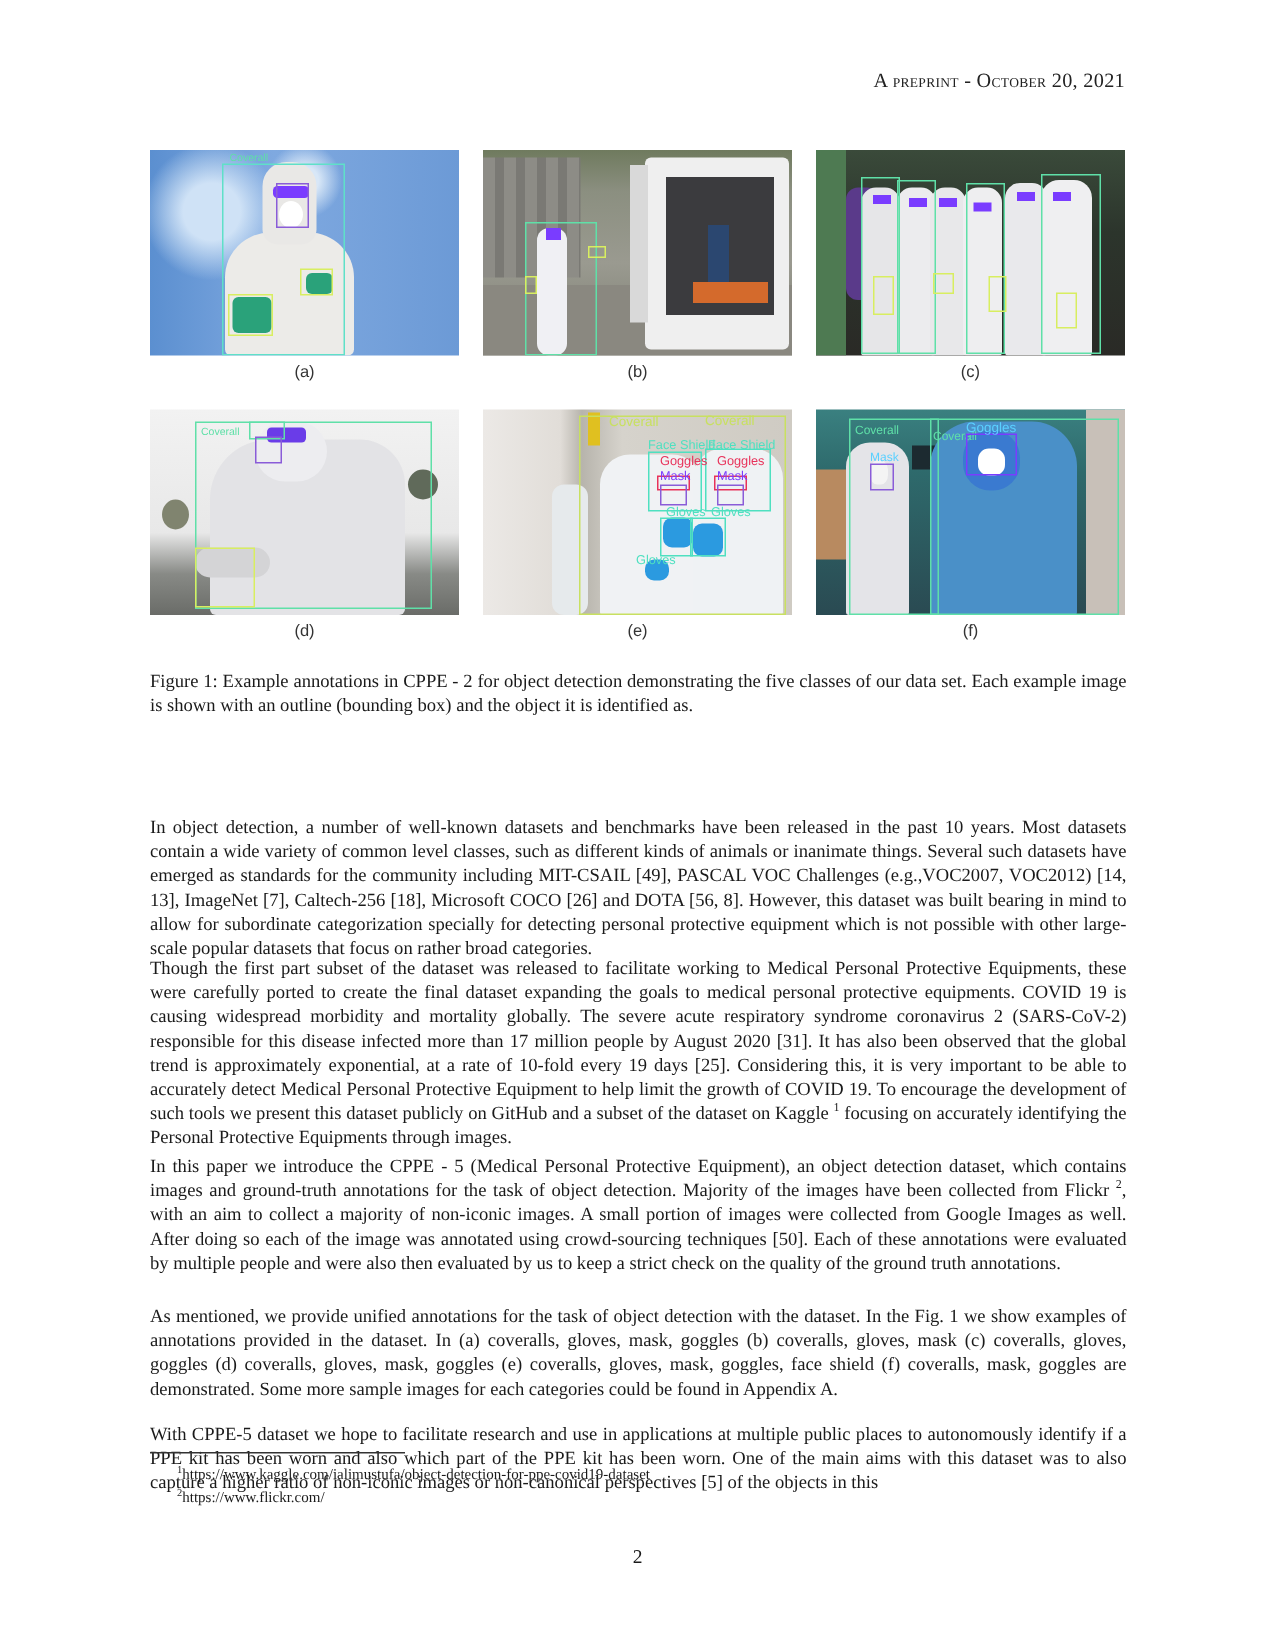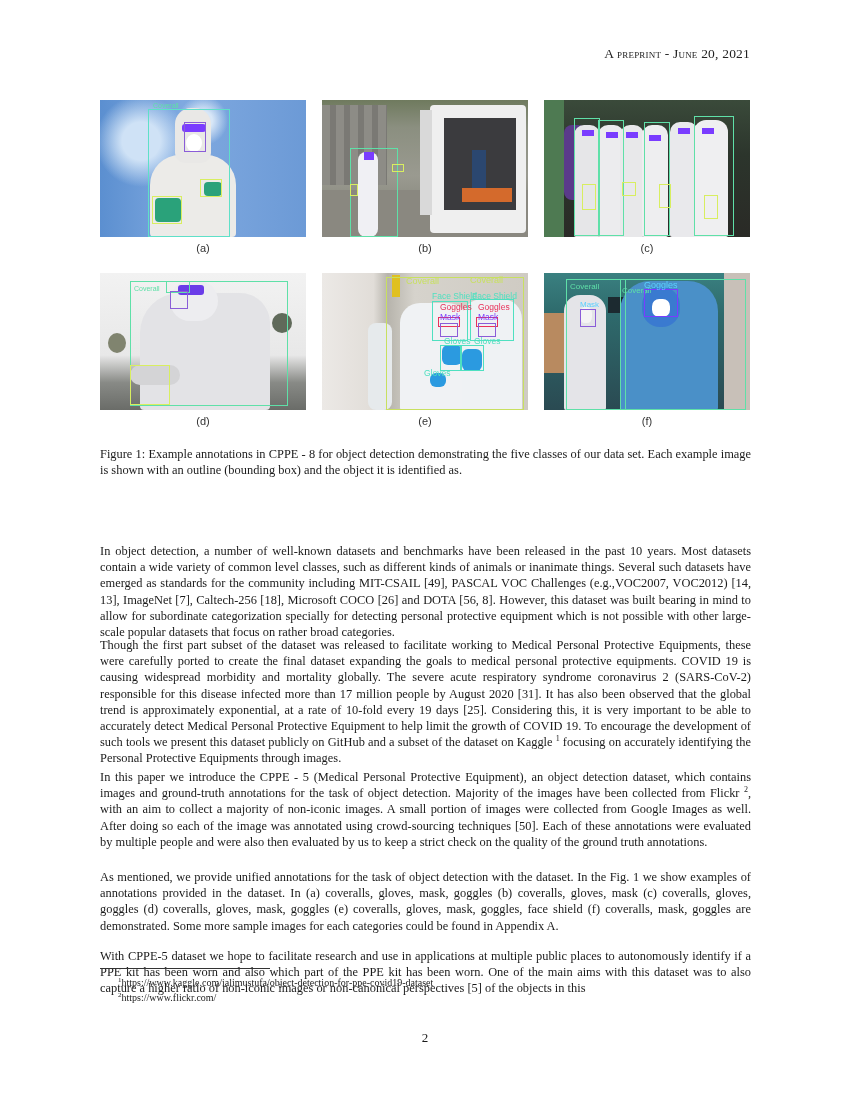--- a/index.html
+++ b/index.html
@@ -37,21 +37,21 @@
 
   .footnote-rule { position: absolute; left: 100px; top: 968px; width: 170px; border-top: 1px solid #333; }
   .footnote { position: absolute; left: 118px; font-size: 10px; line-height: 13px; }
   .footnote sup { font-size: 7px; }
 
   .page-number { position: absolute; top: 1030px; left: 0; width: 850px; text-align: center; font-size: 13px; }
 </style>
 </head>
 <body>
 
-<div class="running-header">A preprint - June 20, 2021</div>
+<div class="running-header">A preprint - October 20, 2021</div>
 
 <div class="figure-grid">
 
   <div class="panel" style="left:0; top:0;">
     <div class="img" style="background: radial-gradient(circle at 20% 30%, #cfe2f6 0 10%, transparent 24%), radial-gradient(circle at 50% 15%, #d8e7f7 0 6%, transparent 16%), linear-gradient(90deg,#5b8fd0,#7fa9e0 40%,#6c9ad6 100%);">
       <div class="shape" style="left:50px; top:55px; width:86px; height:82px; background:#ecebe8; border-radius:30px 30px 4px 4px;"></div>
       <div class="shape" style="left:75px; top:8px; width:36px; height:55px; background:#e9e8e6; border-radius:16px 16px 10px 10px;"></div>
       <div class="shape" style="left:82px; top:24px; width:24px; height:8px; background:#7a3cff; border-radius:3px;"></div>
       <div class="shape" style="left:86px; top:34px; width:16px; height:18px; background:#fff; border-radius:50%;"></div>
       <div class="shape" style="left:55px; top:98px; width:26px; height:24px; background:#2aa27a; border-radius:4px;"></div>
@@ -177,21 +177,21 @@
       <div class="bbox-label" style="left:78px; top:14px; font-size:8px; color:#5fe0a8;">Coverall</div>
       <div class="bbox" style="left:100px; top:16px; width:34px; height:28px; border-color:#7a3cff;"></div>
       <div class="bbox-label" style="left:100px; top:8px; font-size:9px; color:#5ad0ff;">Goggles</div>
       <div class="bbox" style="left:36px; top:36px; width:16px; height:18px; border-color:#8a5cd8;"></div>
       <div class="bbox-label" style="left:36px; top:28px; font-size:8px; color:#5ad0ff;">Mask</div>
     </div>
     <div class="sub-label" style="top:142px;">(f)</div>
   </div>
 </div>
 
-<p class="caption">Figure 1: Example annotations in CPPE - 8 for object detection demonstrating the five classes of our data set. Each example image is shown with an outline (bounding box) and the object it is identified as.</p>
+<p class="caption">Figure 1: Example annotations in CPPE - 2 for object detection demonstrating the five classes of our data set. Each example image is shown with an outline (bounding box) and the object it is identified as.</p>
 
 <p class="body-text" style="top:511px;">In object detection, a number of well-known datasets and benchmarks have been released in the past 10 years. Most datasets contain a wide variety of common level classes, such as different kinds of animals or inanimate things. Several such datasets have emerged as standards for the community including MIT-CSAIL [49], PASCAL VOC Challenges (e.g.,VOC2007, VOC2012) [14, 13], ImageNet [7], Caltech-256 [18], Microsoft COCO [26] and DOTA [56, 8]. However, this dataset was built bearing in mind to allow for subordinate categorization specially for detecting personal protective equipment which is not possible with other large-scale popular datasets that focus on rather broad categories.</p>
 
 <p class="body-text" style="top:605px;"><span>Though the first part subset of the dataset was released to facilitate working to Medical Personal Protective Equipments, these were carefully ported to create the final dataset expanding the goals to medical personal protective equipments. COVID 19 is causing widespread morbidity and mortality globally. The severe acute respiratory syndrome coronavirus 2 (SARS-CoV-2) responsible for this disease infected more than 17 million people by August 2020 [31]. It has also been observed that the global trend is approximately exponential, at a rate of 10-fold every 19 days [25]. Considering this, it is very important to be able to accurately detect Medical Personal Protective Equipment to help limit the growth of COVID 19. To encourage the development of such tools we present this dataset publicly on GitHub and a subset of the dataset on Kaggle </span><sup>1</sup><span> focusing on accurately identifying the Personal Protective Equipments through images.</span></p>
 
 <p class="body-text" style="top:737px;"><span>In this paper we introduce the CPPE - 5 (Medical Personal Protective Equipment), an object detection dataset, which contains images and ground-truth annotations for the task of object detection. Majority of the images have been collected from Flickr </span><sup>2</sup><span>, with an aim to collect a majority of non-iconic images. A small portion of images were collected from Google Images as well. After doing so each of the image was annotated using crowd-sourcing techniques [50]. Each of these annotations were evaluated by multiple people and were also then evaluated by us to keep a strict check on the quality of the ground truth annotations.</span></p>
 
 <p class="body-text" style="top:837px;">As mentioned, we provide unified annotations for the task of object detection with the dataset. In the Fig. 1 we show examples of annotations provided in the dataset. In (a) coveralls, gloves, mask, goggles (b) coveralls, gloves, mask (c) coveralls, gloves, goggles (d) coveralls, gloves, mask, goggles (e) coveralls, gloves, mask, goggles, face shield (f) coveralls, mask, goggles are demonstrated. Some more sample images for each categories could be found in Appendix A.</p>
 
 <p class="body-text" style="top:916px;">With CPPE-5 dataset we hope to facilitate research and use in applications at multiple public places to autonomously identify if a PPE kit has been worn and also which part of the PPE kit has been worn. One of the main aims with this dataset was to also capture a higher ratio of non-iconic images or non-canonical perspectives [5] of the objects in this</p>

